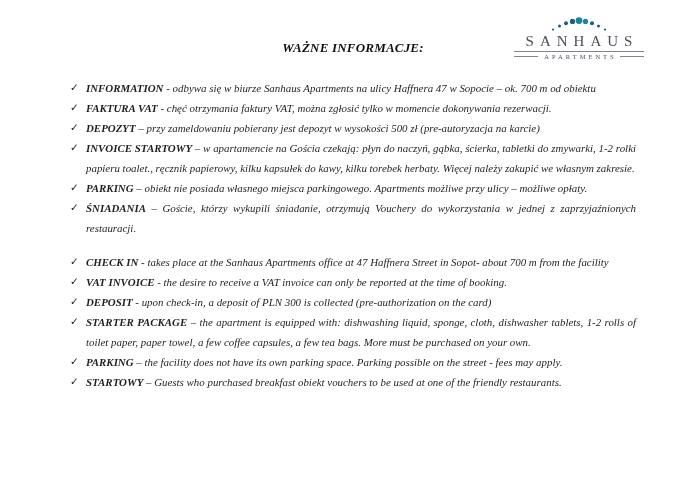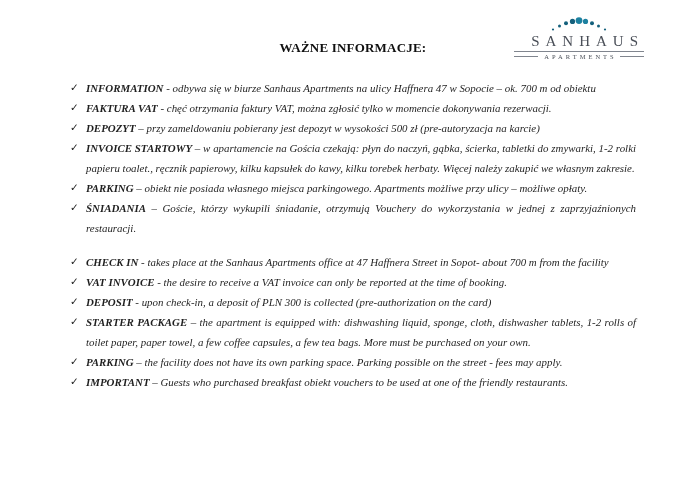--- a/index.html
+++ b/index.html
@@ -12,37 +12,37 @@
     overflow:hidden;
   }
 
   
   .logo {
     position:absolute; top:13px; right:56px; width:130px;
   }
   .logo svg { display:block; margin:0 auto 0; }
   .logo-name {
     font-size:15px; letter-spacing:6px; text-indent:6px;
-    color:var(--logo-text,#4a4f58); text-align:right;
+    color:var(--logo-text,#4a4f58); text-align:center;
     margin-top:0px; white-space:nowrap;
   }
   .logo-rule { border-top:1px solid var(--logo-line,#80858e); margin-top:1px; }
   .logo-sub-row { display:flex; align-items:center; gap:3px; margin-top:1px; }
   .logo-sub-row .seg { flex:1; border-top:1px solid var(--logo-line,#80858e); }
   .logo-sub {
     font-size:6.5px; letter-spacing:3px; text-indent:3px;
     color:var(--logo-text,#4a4f58); white-space:nowrap;
   }
 
   
   main { position:absolute; left:70px; right:64px; top:40px; }
 
   .sec-title {
     text-align:center;
-    font-size:13px; font-weight:bold;
+    font-size:13px; font-style:italic; font-weight:bold;
     letter-spacing:0.2px; color:#101010;
     margin:0;
   }
   section ul { list-style:none; margin:0; padding:0; }
   section li {
     display:flex;
     font-size:10.9px; font-style:italic;
     line-height:20px;
     color:#1f1f1f;
   }
@@ -141,18 +141,18 @@
     <span class="body-text"><span class="term">STARTER PACKAGE</span><span> – the apartment is equipped with: dishwashing liquid, sponge, cloth, dishwasher tablets, 1-2 rolls of toilet paper, paper towel, a few coffee capsules, a few tea bags. More must be purchased on your own.</span></span>
   </li>
 
   <li>
     <span class="check">✓</span>
     <span class="body-text"><span class="term">PARKING</span><span> – the facility does not have its own parking space. Parking possible on the street - fees may apply.</span></span>
   </li>
 
   <li>
     <span class="check">✓</span>
-    <span class="body-text"><span class="term">IMPORTANT</span><span> – Guests who purchased breakfast obiekt vouchers to be used at one of the friendly restaurants.</span></span>
+    <span class="body-text"><span class="term">STARTOWY</span><span> – Guests who purchased breakfast obiekt vouchers to be used at one of the friendly restaurants.</span></span>
   </li>
 </ul>
     </section>
   </main>
 </div>
 
 </body></html>

